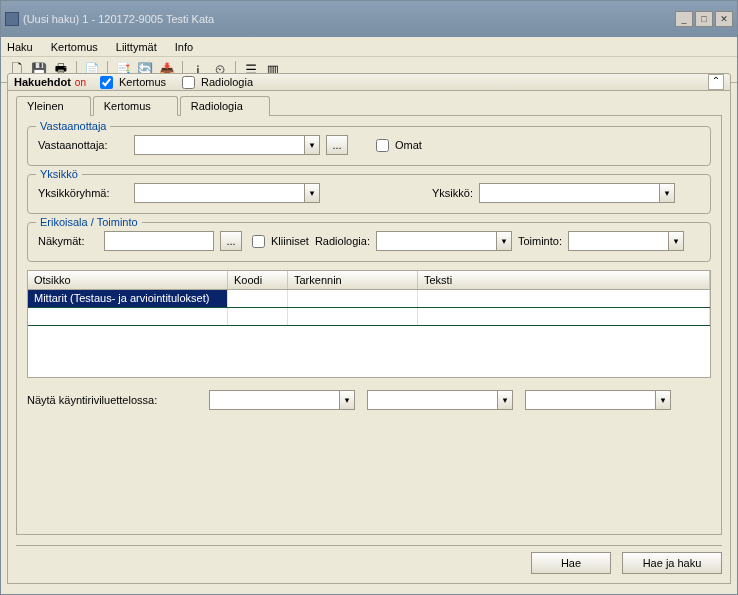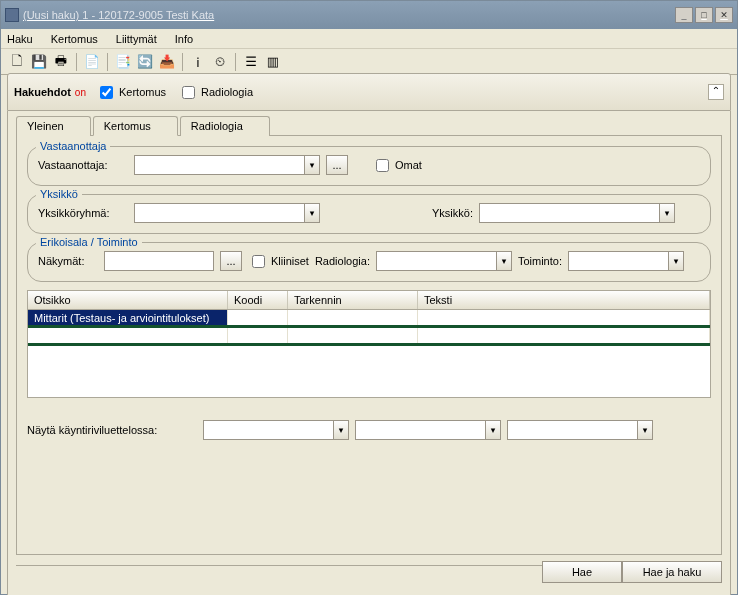--- a/index.html
+++ b/index.html
@@ -1,58 +1,58 @@
 <!DOCTYPE html>
 <html><head>
 <meta charset="utf-8">
 <style>
 * { box-sizing: border-box; font-family: Tahoma, Arial, sans-serif; font-size: 11px; }
 body { margin: 0; background: #ccc; }
 .window { width: 738px; height: 595px; background: #ece9d8; border: 1px solid #7a8a99; position: relative; }
-.titlebar { height: 28px; background: linear-gradient(#8ba0b5,#7a8fa4); color: #fff; display: flex; align-items: center; padding: 0 4px; font-size: 12px; text-decoration: underline; }
+.titlebar { height: 36px; background: linear-gradient(#8ba0b5,#7a8fa4); color: #fff; display: flex; align-items: center; padding: 0 4px; font-size: 12px; }
 .titlebar .icon { width: 14px; height: 14px; background: #5a7090; border: 1px solid #3a5070; margin-right: 4px; }
 .titlebar .title { flex: 1; color: #e0e4ea; }
 .titlebar .winbtns { display: flex; }
 .titlebar .winbtn { width: 18px; height: 16px; background: #d4d0c8; border: 1px solid #888; margin-left: 2px; font-size: 9px; text-align: center; line-height: 14px; color: #333; cursor: pointer; }
 .menubar { height: 20px; background: #ece9d8; display: flex; align-items: center; padding: 0 6px; border-bottom: 1px solid #d0ccba; }
 .menubar span { margin-right: 18px; cursor: pointer; }
 .toolbar { height: 26px; background: #ece9d8; display: flex; align-items: center; padding: 0 6px; border-bottom: 1px solid #b0ac9a; gap: 2px; }
 .toolbar .tbtn { width: 20px; height: 20px; border: 1px solid transparent; cursor: pointer; display: flex; align-items: center; justify-content: center; font-size: 13px; }
 .toolbar .sep { width: 1px; height: 18px; background: #aca899; margin: 0 3px; }
 .content { position: absolute; top: 72px; left: 6px; right: 6px; bottom: 6px; }
-.panel-hdr { height: 38px; background: linear-gradient(#f4f2e8,#e4e0ce); border: 1px solid #aca899; display: flex; align-items: center; padding: 0 6px; border-radius: 3px 3px 0 0; }
+.panel-hdr { height: 18px; background: linear-gradient(#f4f2e8,#e4e0ce); border: 1px solid #aca899; display: flex; align-items: center; padding: 0 6px; border-radius: 3px 3px 0 0; }
 .panel-hdr b { margin-right: 4px; }
 .panel-hdr .on { color: #d00; font-size: 10px; margin-right: 10px; }
 .panel-hdr label { display: flex; align-items: center; margin-right: 12px; }
 .panel-hdr input[type=checkbox] { margin-right: 3px; }
 .panel-hdr .collapse { margin-left: auto; width: 16px; height: 16px; border: 1px solid #aca899; background: #fff; text-align: center; line-height: 12px; font-size: 10px; cursor: pointer; }
 .panel-body { border: 1px solid #aca899; border-top: none; background: #ece9d8; padding: 4px 8px 8px 8px; height: calc(100% - 22px); position: relative; }
 .tabs { display: flex; height: 20px; margin-bottom: 0; }
 .tab { padding: 3px 26px 0 10px; border: 1px solid #aca899; border-bottom: none; background: #ece9d8; margin-right: 2px; cursor: pointer; border-radius: 3px 3px 0 0; position: relative; top: 1px; }
 .tab.active { background: #ece9d8; z-index: 2; font-weight: normal; border-bottom: 1px solid #ece9d8; }
 .tab-body { border: 1px solid #aca899; background: #ece9d8; padding: 10px; height: 420px; }
-.fieldset { border: 1px solid #aca899; border-radius: 14px; padding: 8px 10px 10px 10px; margin-bottom: 8px; position: relative; background: #ece9d8; }
+.fieldset { border: 1px solid #aca899; border-radius: 4px; padding: 8px 10px 10px 10px; margin-bottom: 8px; position: relative; background: #ece9d8; }
 .fieldset .legend { position: absolute; top: -7px; left: 8px; background: #ece9d8; padding: 0 4px; color: #0046a0; font-size: 11px; }
 .row { display: flex; align-items: center; gap: 6px; }
 .lbl { width: 90px; }
 select, input[type=text] { height: 20px; border: 1px solid #9a9487; background: #fff; padding: 0 2px; font-size: 11px; }
 .combo { display: inline-flex; align-items: center; }
 .combo input { border-right: none; }
 .combo .arrow { width: 16px; height: 20px; border: 1px solid #9a9487; background: linear-gradient(#fefefe,#e2dfd0); text-align: center; line-height: 18px; font-size: 9px; cursor: pointer; }
 .smbtn { width: 22px; height: 20px; border: 1px solid #9a9487; background: linear-gradient(#fefefe,#e2dfd0); cursor: pointer; text-align: center; line-height: 18px; }
 label.chk { display: flex; align-items: center; gap: 3px; }
 .table { border: 1px solid #aca899; background: #fff; height: 108px; overflow: hidden; }
 .table .thead { display: flex; background: linear-gradient(#fefefe,#e4e0ce); border-bottom: 1px solid #aca899; }
 .table .th { padding: 3px 6px; border-right: 1px solid #cac7b8; }
-.table .tr { display: flex; border-bottom: 3px solid #14532d; height: 18px; }
+.table .tr { display: flex; border-bottom: 1px solid #14532d; height: 18px; }
 .table .td { padding: 2px 6px; border-right: 1px solid #e4e0d0; overflow: hidden; white-space: nowrap; }
 .table .tr.selected .td:first-child { background: #0a246a; color: #fff; }
 .c1 { width: 200px; } .c2 { width: 60px; } .c3 { width: 130px; } .c4 { flex: 1; }
-.bottom-row { display: flex; align-items: center; gap: 6px; margin-top: 22px; }
-.footer-btns { position: absolute; bottom: 20px; right: 8px; display: flex; gap: 0; }
+.bottom-row { display: flex; align-items: center; gap: 12px; margin-top: 12px; }
+.footer-btns { position: absolute; bottom: 9px; right: 8px; display: flex; gap: 11px; }
 .btn { height: 22px; padding: 0 14px; border: 1px solid #9a9487; background: linear-gradient(#fefefe,#e2dfd0); cursor: pointer; min-width: 80px; }
 .btn.wide { min-width: 100px; }
 .shortline { height: 1px; background: #aca899; margin: 10px 0 0 0; }
 </style>
 </head>
 <body>
 
 <div class="window">
   <div class="titlebar">
     <div class="icon"></div>

